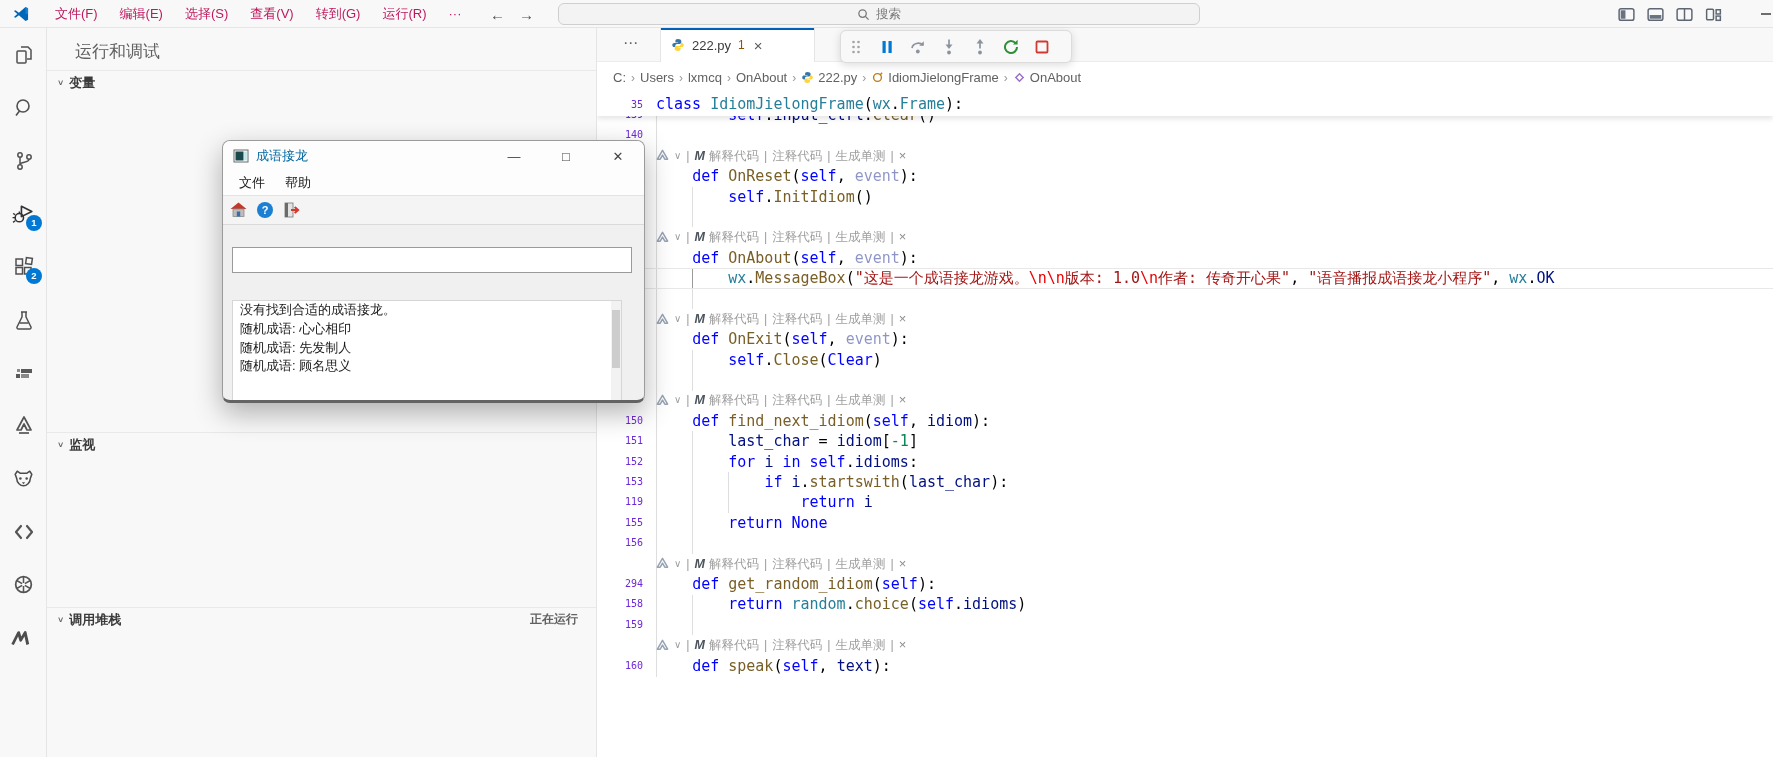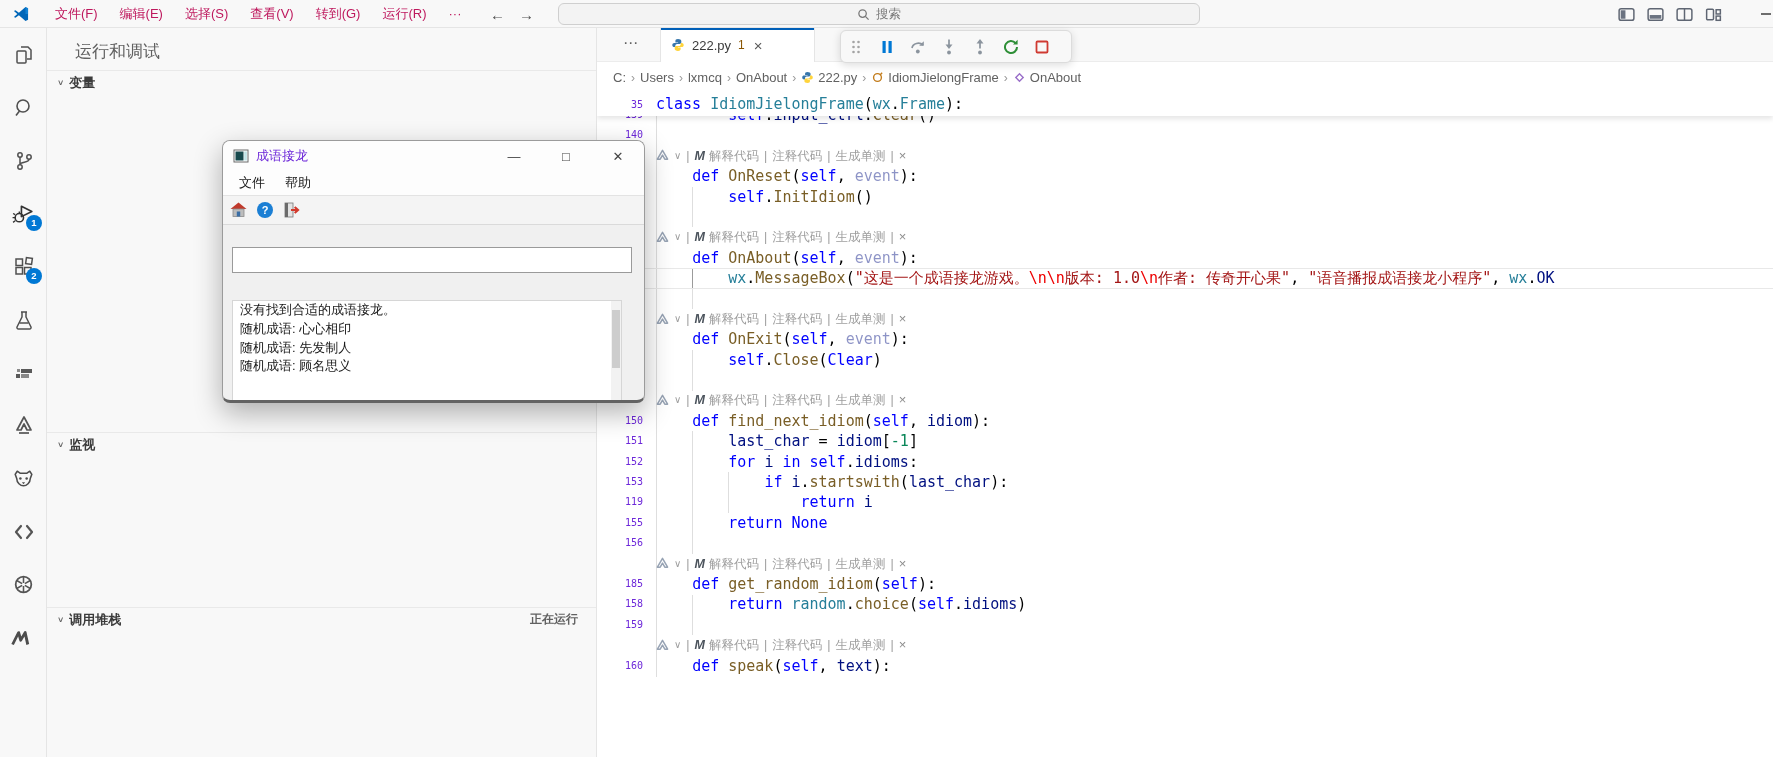--- a/index.html
+++ b/index.html
@@ -71,21 +71,21 @@
   
   .dbg-toolbar { position:absolute; left:840px; top:30px; width:232px; height:33px; background:#f8f8f8;
     border:1px solid #dcdcdc; border-radius:6px; box-shadow:0 2px 8px rgba(0,0,0,.14); z-index:40;
     display:flex; align-items:center; padding-left:5px; gap:11px;}
   .dbg-btn { width:20px; height:20px; display:flex; align-items:center; justify-content:center;}
   
   .appwin { position:absolute; left:222px; top:140px; width:423px; height:263px; background:#f0f0f0;
     border:1px solid #9b9b9b; border-bottom:3px solid #636363; border-radius:8px;
     box-shadow:0 10px 28px rgba(0,0,0,.30); z-index:50; overflow:hidden;}
   .aw-titlebar { height:30px; background:#fdfdfd; display:flex; align-items:center; padding-left:10px; gap:7px;}
-  .aw-title { font-size:13px; color:#6d28d9;}
+  .aw-title { font-size:13px; color:#0369a1;}
   .aw-controls { margin-left:auto; display:flex; align-items:center;}
   .aw-ctl { width:52px; text-align:center; font-size:13px; color:#444;}
   .aw-menubar { height:25px; background:#fdfdfd; display:flex; align-items:center; gap:4px; padding-left:8px;
     border-bottom:1px solid #e3e3e3;}
   .aw-menu { font-size:13px; color:#1a1a1a; padding:0 8px;}
   .aw-toolbar { height:29px; background:#f4f4f4; display:flex; align-items:center; gap:8px; padding-left:6px;
     border-bottom:1px solid #dadada;}
   .aw-input { position:absolute; left:9px; top:106px; width:400px; height:26px; background:#fff;
     border:1px solid #9a9a9a; font-size:13px; padding:0 5px; font-family:inherit;}
   .aw-list { position:absolute; left:9px; top:159px; width:390px; height:112px; background:#fff;
@@ -339,21 +339,21 @@
         <div class="row"><span class="gut">150</span><span class="codeln"><span class="tk-d">    </span><span class="tk-k">def</span><span class="tk-d"> </span><span class="tk-fn">find_next_idiom</span><span class="tk-d">(</span><span class="tk-k">self</span><span class="tk-d">, </span><span class="tk-p">idiom</span><span class="tk-d">):</span></span></div>
         <div class="row"><span class="gut">151</span><span class="codeln"><span class="tk-d">        </span><span class="tk-p">last_char</span><span class="tk-d"> = </span><span class="tk-p">idiom</span><span class="tk-d">[</span><span class="tk-n">-1</span><span class="tk-d">]</span></span></div>
         <div class="row"><span class="gut">152</span><span class="codeln"><span class="tk-d">        </span><span class="tk-k">for</span><span class="tk-d"> </span><span class="tk-p">i</span><span class="tk-d"> </span><span class="tk-k">in</span><span class="tk-d"> </span><span class="tk-k">self</span><span class="tk-d">.</span><span class="tk-p">idioms</span><span class="tk-d">:</span></span></div>
         <div class="row"><span class="gut">153</span><span class="codeln"><span class="tk-d">            </span><span class="tk-k">if</span><span class="tk-d"> </span><span class="tk-p">i</span><span class="tk-d">.</span><span class="tk-fn">startswith</span><span class="tk-d">(</span><span class="tk-p">last_char</span><span class="tk-d">):</span></span></div>
         <div class="row"><span class="gut">119</span><span class="codeln"><span class="tk-d">                </span><span class="tk-k">return</span><span class="tk-d"> </span><span class="tk-p">i</span></span></div>
         <div class="row"><span class="gut">155</span><span class="codeln"><span class="tk-d">        </span><span class="tk-k">return</span><span class="tk-d"> </span><span class="tk-k">None</span></span></div>
         <div class="row"><span class="gut">156</span><span class="codeln"></span></div>
         <div class="row"><span class="gut"></span><span class="lens-wrap"><svg width="13" height="13" viewBox="0 0 14 14">
               <path d="M7 1.5 12.5 11h-3L7 6.5 4.5 11h-3Z" fill="none" stroke="#97a3b4" stroke-width="1.6" stroke-linejoin="round"></path>
             </svg><span style="font-size:10px">∨</span><span>|</span><span class="lens-m">M</span><span>解释代码</span><span>|</span><span>注释代码</span><span>|</span><span>生成单测</span><span>|</span><span class="lens-x">×</span></span></div>
-        <div class="row"><span class="gut">185</span><span class="codeln"><span class="tk-d">    </span><span class="tk-k">def</span><span class="tk-d"> </span><span class="tk-fn">get_random_idiom</span><span class="tk-d">(</span><span class="tk-k">self</span><span class="tk-d">):</span></span></div>
+        <div class="row"><span class="gut">294</span><span class="codeln"><span class="tk-d">    </span><span class="tk-k">def</span><span class="tk-d"> </span><span class="tk-fn">get_random_idiom</span><span class="tk-d">(</span><span class="tk-k">self</span><span class="tk-d">):</span></span></div>
         <div class="row"><span class="gut">158</span><span class="codeln"><span class="tk-d">        </span><span class="tk-k">return</span><span class="tk-d"> </span><span class="tk-cls">random</span><span class="tk-d">.</span><span class="tk-fn">choice</span><span class="tk-d">(</span><span class="tk-k">self</span><span class="tk-d">.</span><span class="tk-p">idioms</span><span class="tk-d">)</span></span></div>
         <div class="row"><span class="gut">159</span><span class="codeln"></span></div>
         <div class="row"><span class="gut"></span><span class="lens-wrap"><svg width="13" height="13" viewBox="0 0 14 14">
               <path d="M7 1.5 12.5 11h-3L7 6.5 4.5 11h-3Z" fill="none" stroke="#97a3b4" stroke-width="1.6" stroke-linejoin="round"></path>
             </svg><span style="font-size:10px">∨</span><span>|</span><span class="lens-m">M</span><span>解释代码</span><span>|</span><span>注释代码</span><span>|</span><span>生成单测</span><span>|</span><span class="lens-x">×</span></span></div>
         <div class="row"><span class="gut">160</span><span class="codeln"><span class="tk-d">    </span><span class="tk-k">def</span><span class="tk-d"> </span><span class="tk-fn">speak</span><span class="tk-d">(</span><span class="tk-k">self</span><span class="tk-d">, </span><span class="tk-p">text</span><span class="tk-d">):</span></span></div>
       </div>
 
     <div class="sticky" id="sticky-line"><span class="gut">35</span><span class="codeln"><span class="tk-k">class</span><span class="tk-d"> </span><span class="tk-cls">IdiomJielongFrame</span><span class="tk-d">(</span><span class="tk-cls">wx</span><span class="tk-d">.</span><span class="tk-cls">Frame</span><span class="tk-d">):</span></span></div>
   </div>

